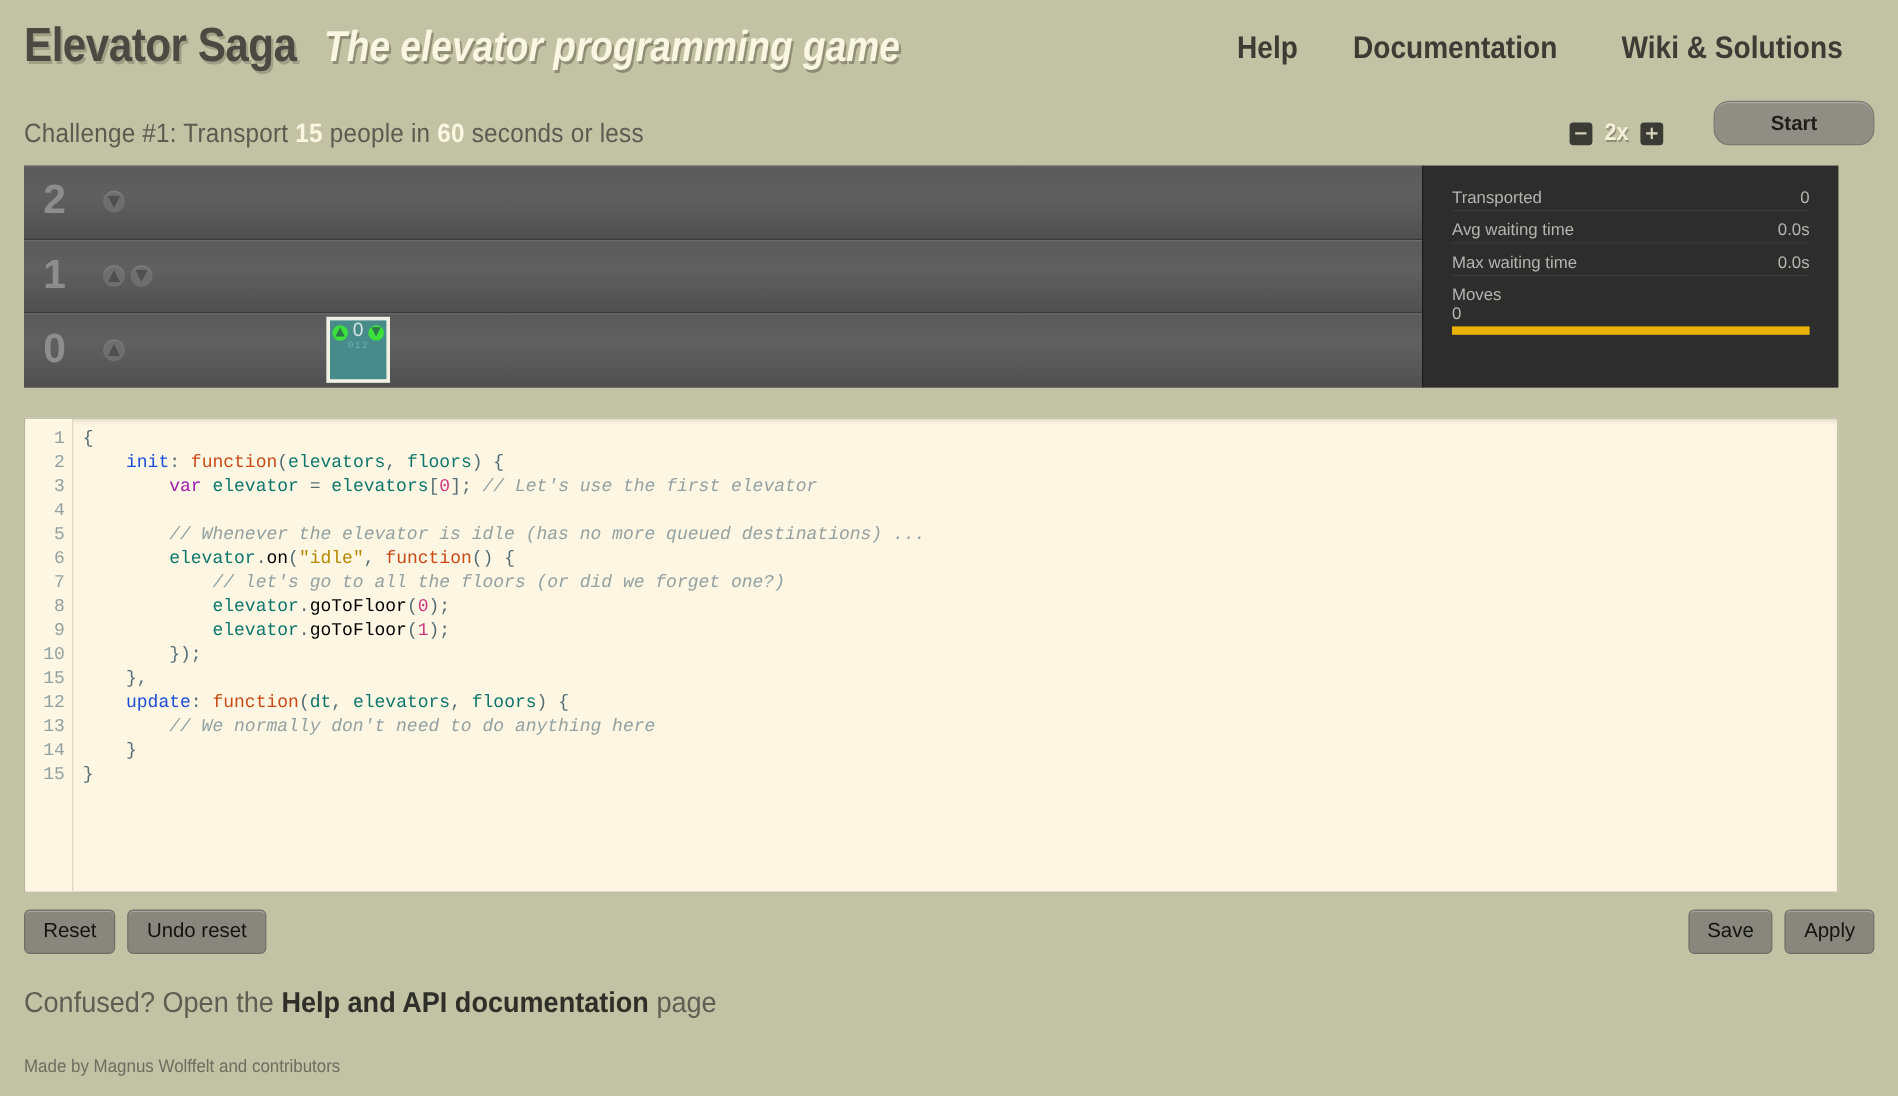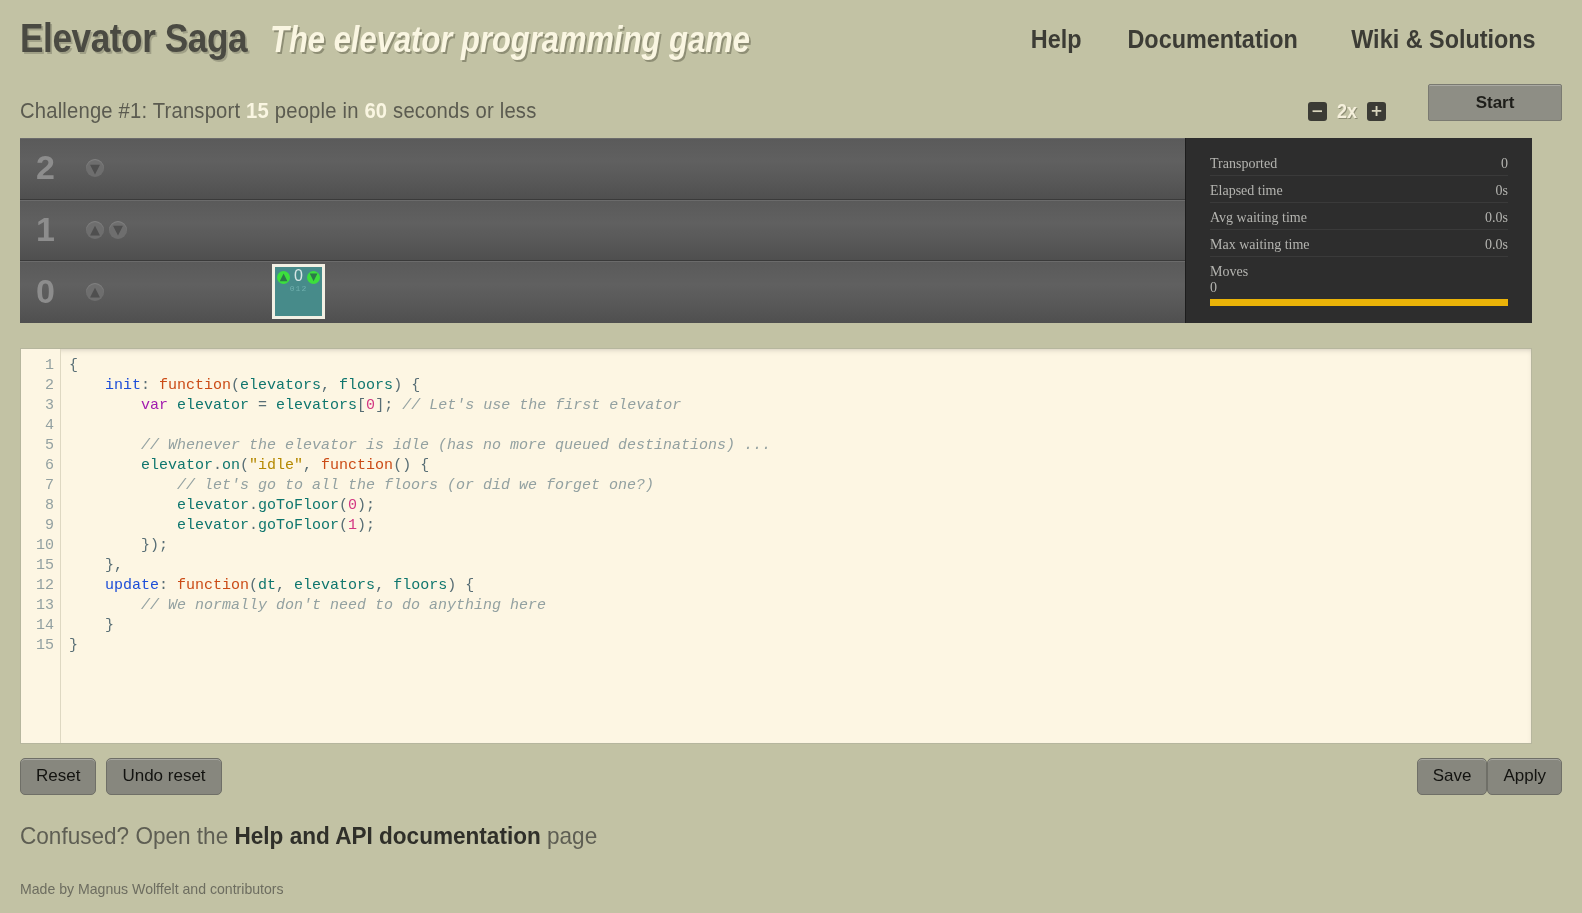--- a/index.html
+++ b/index.html
@@ -67,21 +67,21 @@
     cursor: pointer; font-family: "DejaVu Sans", sans-serif;
   }
   .speed-val {
     font-family: "Liberation Sans Narrow", "Liberation Sans", sans-serif;
     font-size: 20px; font-weight: bold; color: #f5f0dc;
     text-shadow: 1px 1px 0 rgba(90,90,70,.5);
     transform: scaleX(.9);
   }
   .start-btn {
     position: absolute; right: 20px; top: 84px;
-    width: 134px; height: 37px; border-radius: 2px;
+    width: 134px; height: 37px; border-radius: 13px;
     background: #8e8e85; border: 1px solid #7a7a71;
     box-shadow: inset 0 1px 0 rgba(255,255,255,.25);
     color: #1e1e1a; font-size: 17px; font-weight: bold;
     font-family: "Liberation Sans", sans-serif;
     cursor: pointer;
   }
 
   
   .world {
     position: absolute; left: 20px; top: 138px;
@@ -143,21 +143,21 @@
     margin-top: -1px;
   }
 
   .stats {
     position: absolute; right: 0; top: 0; width: 347px; height: 185px;
     background: #2d2d2d; border-left: 1px solid #1d1d1d;
     padding: 18px 24px 0 24px;
   }
   .stat-row {
     display: flex; justify-content: space-between; align-items: baseline;
-    font-family: Liberation Serif, serif; font-size: 14px; color: #b4b4b0;
+    font-family: Liberation Sans, sans-serif; font-size: 14px; color: #b4b4b0;
     border-bottom: 1px solid #3a3a3a; padding-bottom: 3px; margin-bottom: 7px;
   }
   .stat-row:last-child { border-bottom: 7px solid #eab308; flex-direction: column; }
 
   
   .editor {
     position: absolute; left: 20px; top: 348px;
     width: 1512px; height: 396px;
     background: #fdf6e3; border: 1px solid #b6b69e;
     box-shadow: inset 0 3px 6px -3px rgba(0,0,0,.22);
@@ -173,27 +173,27 @@
   .code {
     flex: 1; padding: 7px 0 0 8px;
     font-family: "Liberation Mono", monospace; font-size: 15px;
     line-height: 20px; color: #586e75; white-space: pre;
   }
   .tk-key   { color: #1d4ed8; }
   .tk-fn    { color: #cb4b16; }
   .tk-var   { color: #0f766e; }
   .tk-num   { color: #d33682; }
   .tk-str   { color: #b58900; }
-  .tk-meth  { color: #0f766e; }
+  .tk-meth  { color: #000000; }
   .tk-cmt   { color: #93a1a1; font-style: italic; }
   .tk-decl  { color: #a21caf; }
 
   
   .btn-row-left { position: absolute; left: 20px; top: 758px; display: flex; gap: 10px; }
-  .btn-row-right { position: absolute; right: 20px; top: 758px; display: flex; }
+  .btn-row-right { position: absolute; right: 20px; top: 758px; display: flex; gap: 10px; }
   .gbtn {
     background: #87877e; border: 1px solid #6f6f67; border-radius: 5px;
     color: #131310; font-size: 17px; font-family: "Liberation Sans", sans-serif;
     padding: 7px 15px 8px 15px; cursor: pointer;
     box-shadow: inset 0 1px 0 rgba(255,255,255,.28);
   }
 
   
   .confused {
     position: absolute; left: 20px; top: 822px;
@@ -269,24 +269,20 @@
         <div class="elev-floor">0</div>
         <div class="elev-ind">▼</div>
       </div>
       <div class="elev-dest">012</div>
     </div>
 
     <div class="stats">
       <div class="stat-row">
         <span>Transported</span>
         <span>0</span>
-      </div>
-      <div class="stat-row">
-        <span>Elapsed time</span>
-        <span>0s</span>
       </div>
       <div class="stat-row">
         <span>Avg waiting time</span>
         <span>0.0s</span>
       </div>
       <div class="stat-row">
         <span>Max waiting time</span>
         <span>0.0s</span>
       </div>
       <div class="stat-row">

